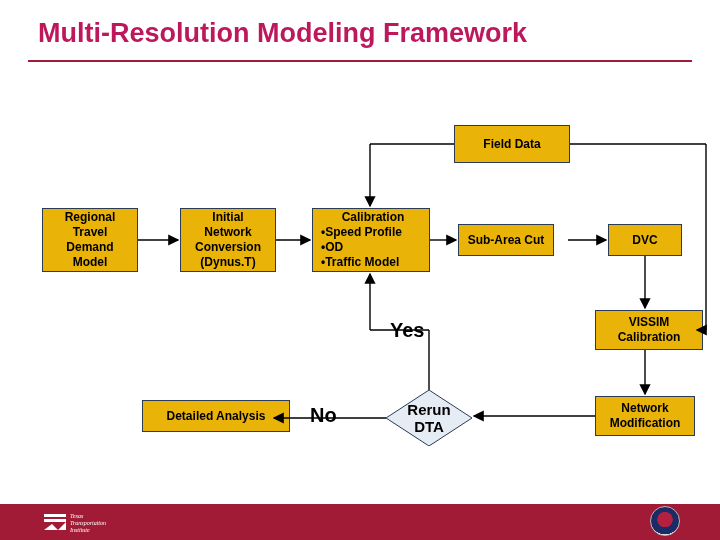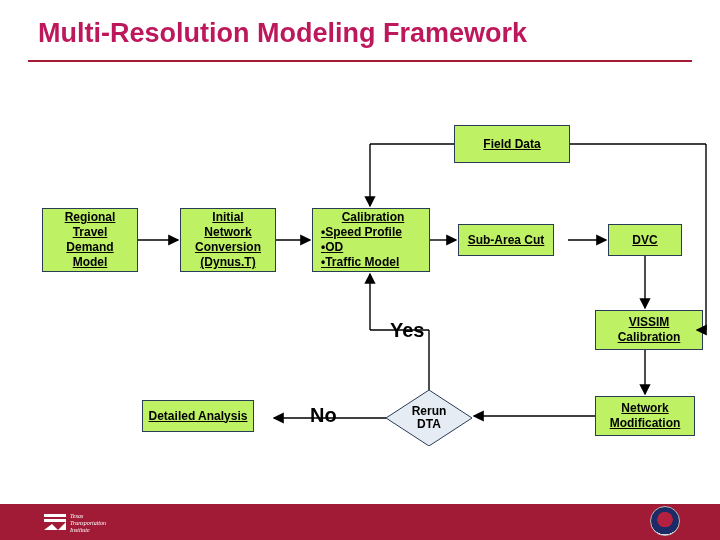--- a/index.html
+++ b/index.html
@@ -22,53 +22,52 @@
   .title-underline {
     position: absolute;
     left: 28px;
     top: 60px;
     width: 664px;
     height: 2px;
     background: #a11b36;
   }
   .box {
     position: absolute;
-    background: #bef264;
+    background: #eab308;
     border: 1px solid #2a3b57;
     display: flex;
     flex-direction: column;
     justify-content: center;
     align-items: center;
     text-align: center;
     font-size: 12px;
     font-weight: bold;
     color: #000;
     line-height: 1.25;
     padding: 4px;
-    text-decoration: underline;
   }
   .box-list {
     align-items: flex-start;
     text-align: left;
     padding-left: 8px;
   }
   .diamond-wrap {
     position: absolute;
     width: 86px;
     height: 56px;
   }
   .diamond-bg {
     width: 100%; height: 100%;
     position: absolute;
   }
   .diamond-label {
     position: absolute;
     top: 50%; left: 50%;
     transform: translate(-50%, -50%);
-    font-size: 12px;
+    font-size: 15px;
     font-weight: bold;
     text-align: center;
     line-height: 1.1;
   }
   .edge-label {
     position: absolute;
     font-size: 20px;
     font-weight: bold;
   }
   svg.conn {
@@ -133,21 +132,21 @@
 Modification</div>
 
 <div class="diamond-wrap" style="left:386px; top:390px;">
   <svg class="diamond-bg" viewBox="0 0 86 56">
     <polygon points="43,0 86,28 43,56 0,28" fill="#e6ecf3" stroke="#2a3b57" stroke-width="1"></polygon>
   </svg>
   <div class="diamond-label" style="white-space:pre-line;">Rerun
 DTA</div>
 </div>
 
-<div class="box" style="left:142px; top:400px; width:112px; height:32px;">Detailed Analysis</div>
+<div class="box" style="left:142px; top:400px; width:148px; height:32px;">Detailed Analysis</div>
 
 <div class="edge-label" style="left:390px; top:319px;">Yes</div>
 <div class="edge-label" style="left:310px; top:404px;">No</div>
 
 <svg class="conn">
   <defs>
     <marker id="arr" markerWidth="8" markerHeight="8" refX="7" refY="4" orient="auto">
       <path d="M0,0 L8,4 L0,8 Z" fill="#000"></path>
     </marker>
   </defs>

